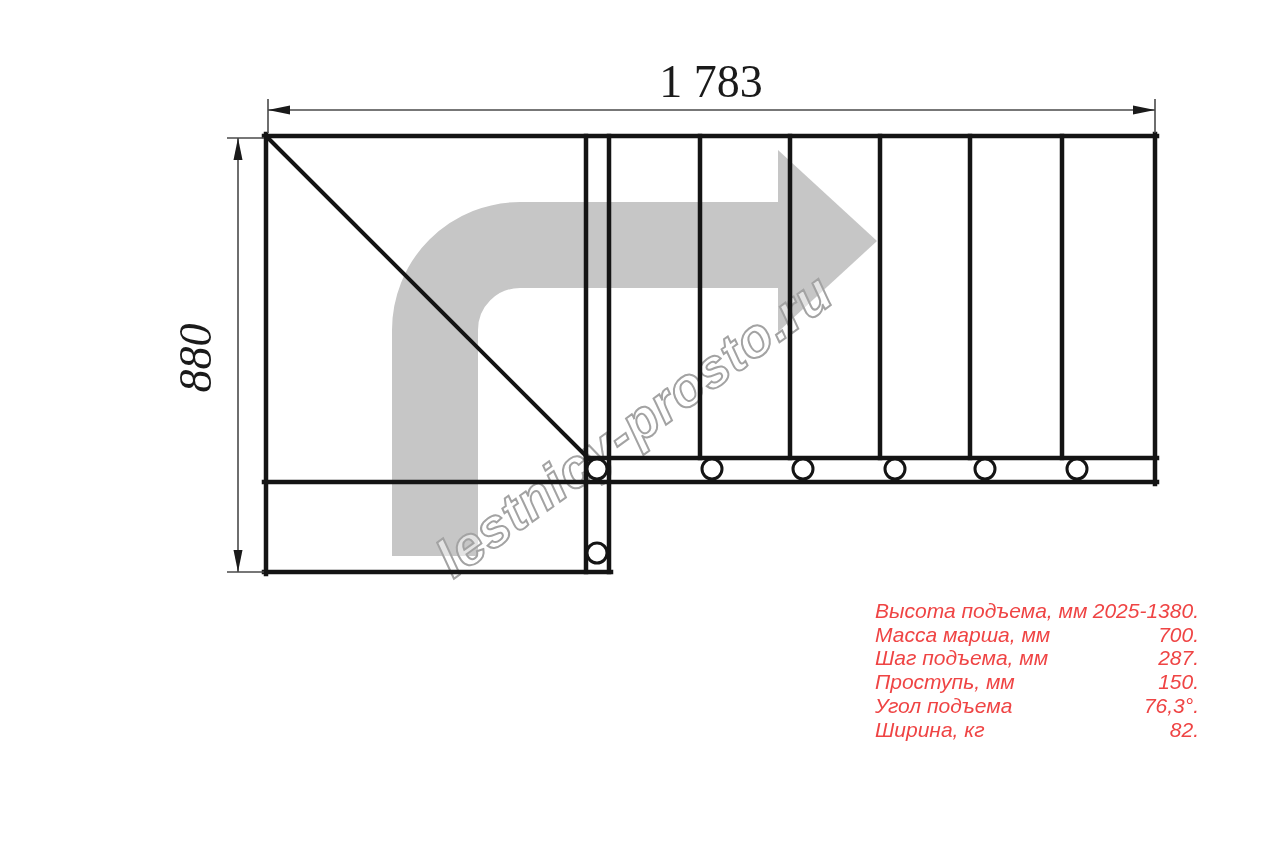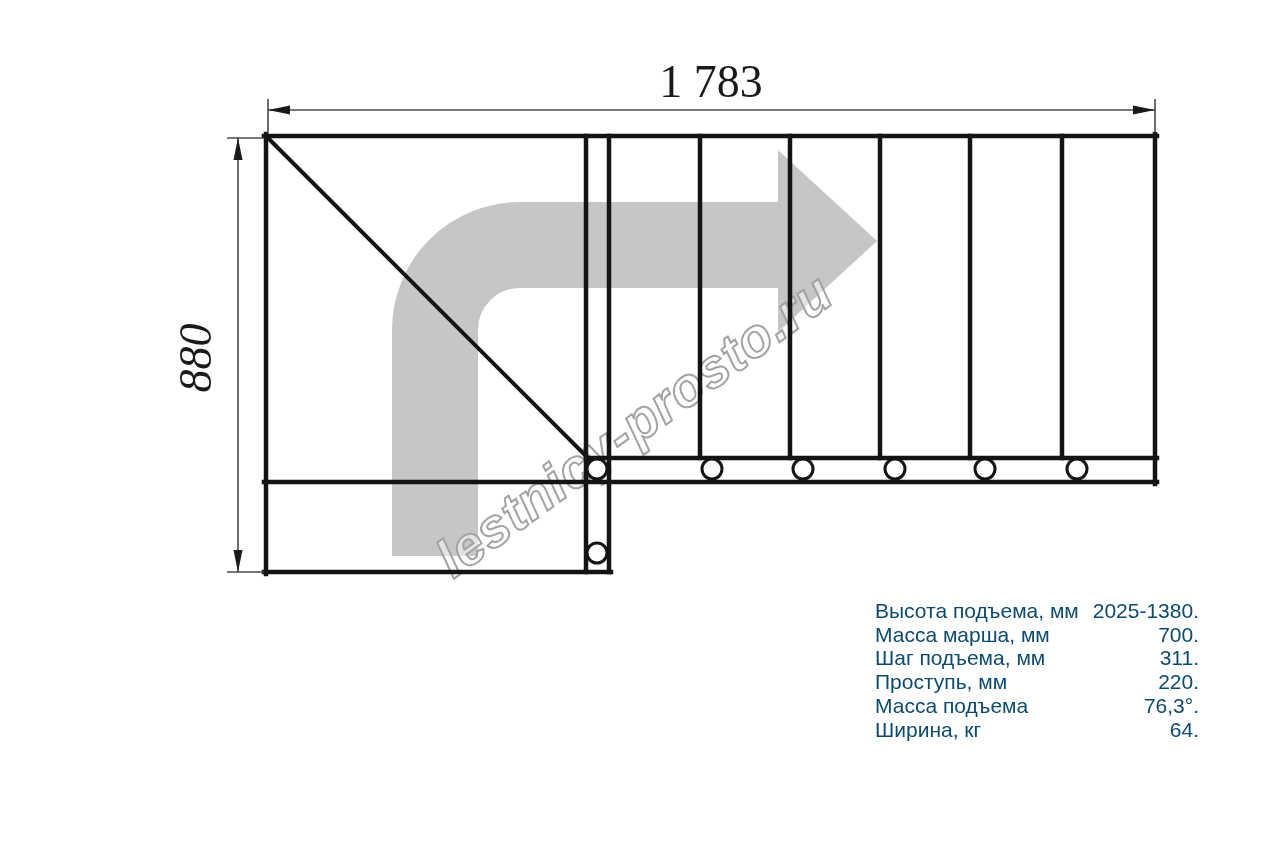--- a/index.html
+++ b/index.html
@@ -17,22 +17,23 @@
   }
   .watermark{
     font-family:"Liberation Sans",sans-serif;
     font-weight:bold;
     font-style:italic;
   }
   .specs{
     position:absolute;
     left:875px;top:599px;width:324px;
     font-family:"Liberation Sans",sans-serif;
+    font-style:italic;
     font-size:21px;
-    color:#0c4a6e;
+    color:#ef4444;
   }
   .spec-row{
     display:flex;
     justify-content:space-between;
     line-height:23.7px;
     white-space:nowrap;
   }
   .spec-label{text-align:left;}
   .spec-value{text-align:right;}
 </style>
@@ -110,29 +111,29 @@
     <div class="spec-row">
       <span class="spec-label">Высота подъема, мм</span>
       <span class="spec-value">2025-1380.</span>
     </div>
     <div class="spec-row">
       <span class="spec-label">Масса марша, мм</span>
       <span class="spec-value">700.</span>
     </div>
     <div class="spec-row">
       <span class="spec-label">Шаг подъема, мм</span>
-      <span class="spec-value">311.</span>
+      <span class="spec-value">287.</span>
     </div>
     <div class="spec-row">
       <span class="spec-label">Проступь, мм</span>
-      <span class="spec-value">220.</span>
+      <span class="spec-value">150.</span>
     </div>
     <div class="spec-row">
-      <span class="spec-label">Масса подъема</span>
+      <span class="spec-label">Угол подъема</span>
       <span class="spec-value">76,3°.</span>
     </div>
     <div class="spec-row">
       <span class="spec-label">Ширина, кг</span>
-      <span class="spec-value">64.</span>
+      <span class="spec-value">82.</span>
     </div>
   </div>
 
 </div>
 
 </body></html>

